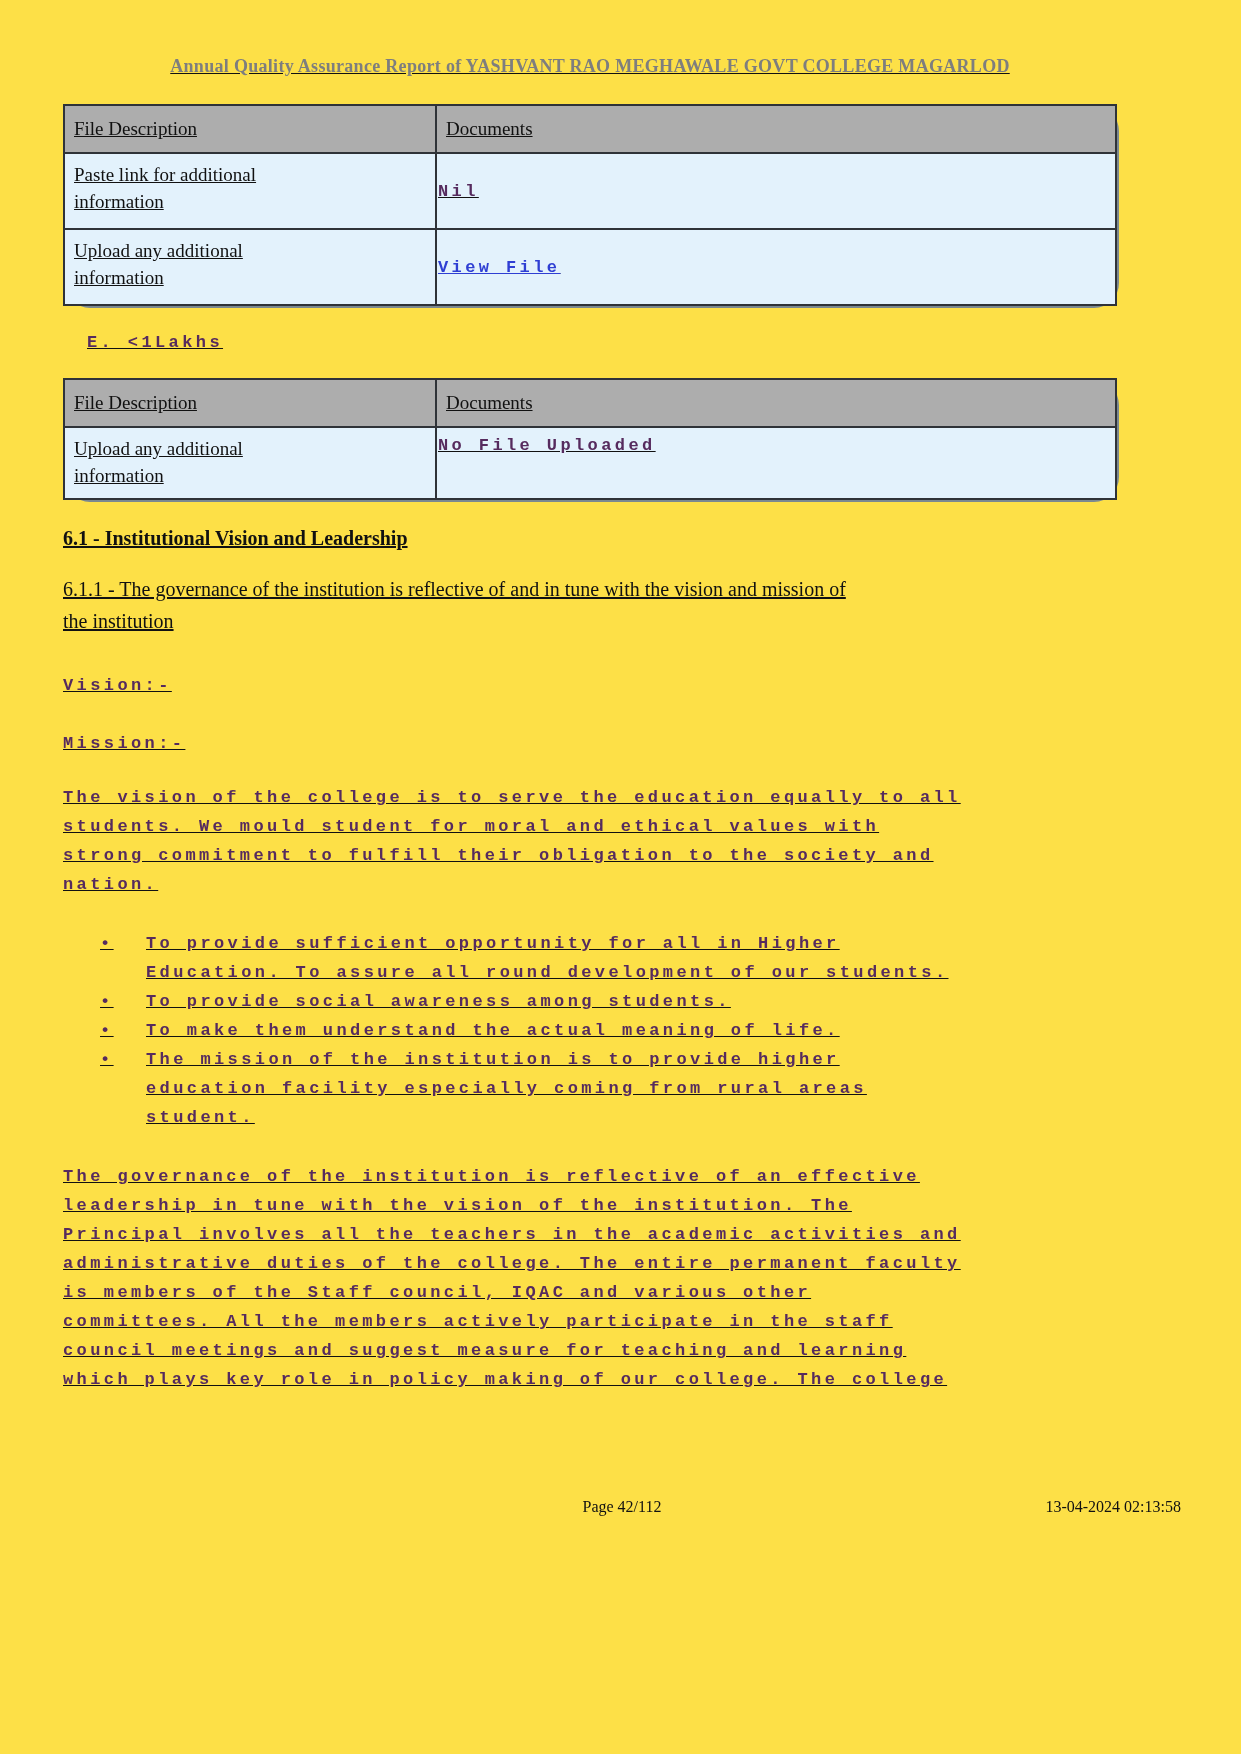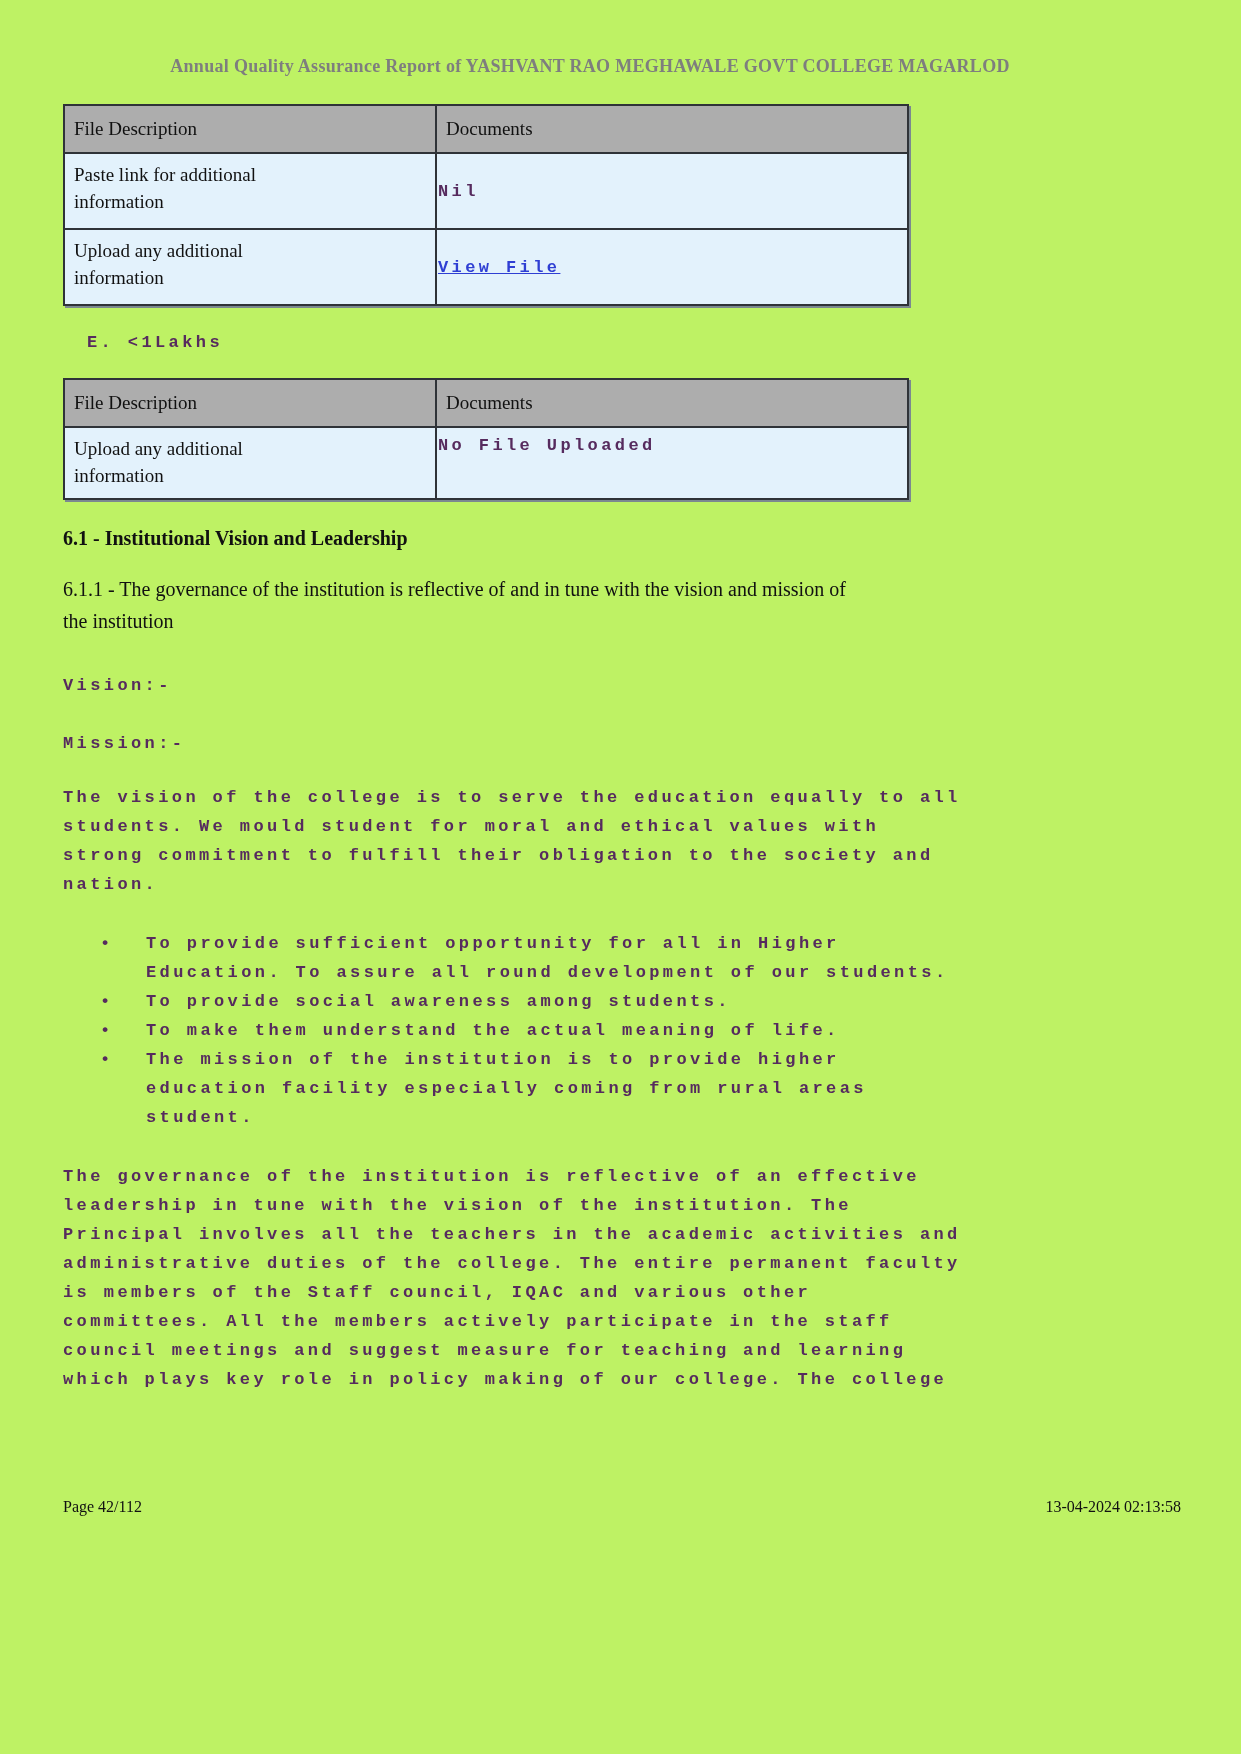--- a/index.html
+++ b/index.html
@@ -1,40 +1,42 @@
 <!DOCTYPE html>
 <html><head>
 <meta charset="utf-8">
 <style>
   html, body { margin: 0; padding: 0; background: #ffffff; }
   .page {
     position: relative;
     width: 1241px;
     height: 1754px;
-    background: #bef264;
+    background: #fde047;
     font-family: "Liberation Serif", serif;
     color: #111111;
     overflow: hidden;
+    text-decoration: underline;
   }
   .content { margin-left: 63px; width: 1054px; }
 
   .header-title {
     padding-top: 56px;
     text-align: center;
     font-weight: bold;
     font-size: 18px;
     letter-spacing: 0.3px;
     color: #7e7e7e;
   }
 
   table.doc-table {
     border-collapse: collapse;
-    width: 846px;
+    width: 1054px;
     table-layout: fixed;
     box-shadow: 2px 2px 0 #7b8890;
+    border-radius: 25px;
   }
   .mt-table1 { margin-top: 27px; }
   .mt-table2 { margin-top: 26px; }
   table.doc-table th, table.doc-table td {
     border: 2px solid #2f3338;
   }
   table.doc-table th {
     background: #adadad;
     text-align: left;
     font-weight: normal;
@@ -108,21 +110,21 @@
   .bullet-text { flex: 1; line-height: 29px; white-space: pre-line; }
 
   .footer {
     position: absolute;
     top: 1498px;
     left: 63px;
     width: 1118px;
     font-size: 16px;
     color: #111111;
   }
-  .footer-page { display: block; text-align: left; }
+  .footer-page { display: block; text-align: center; }
   .footer-time { position: absolute; right: 0; top: 0; }
 </style>
 </head>
 <body>
 
 <div class="page">
   <div class="content">
 
     <div class="header-title">Annual Quality Assurance Report of YASHVANT RAO MEGHAWALE GOVT COLLEGE MAGARLOD</div>
 

